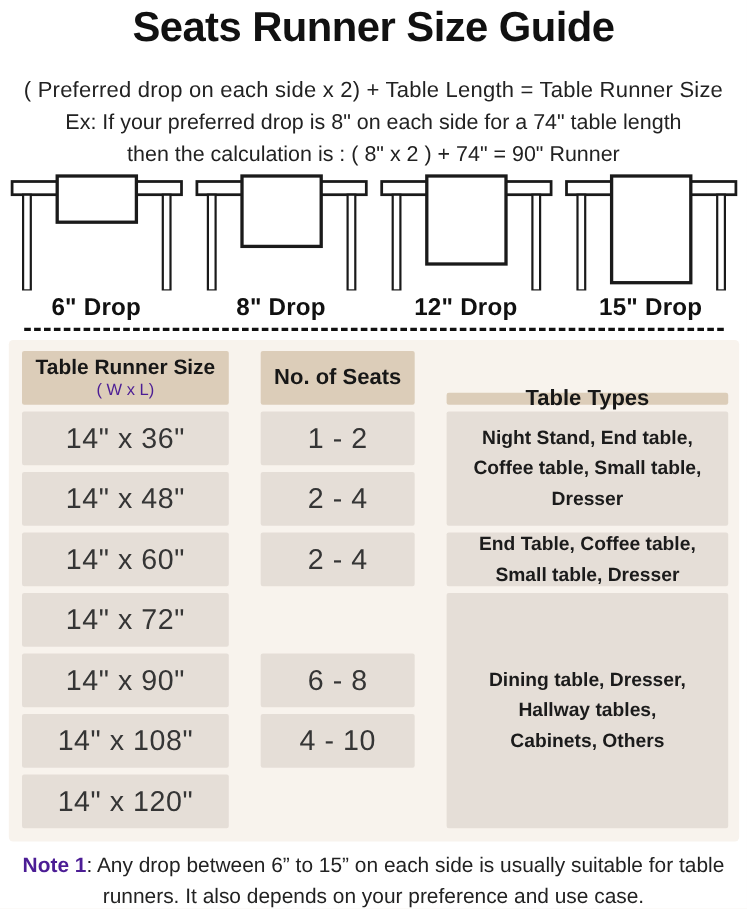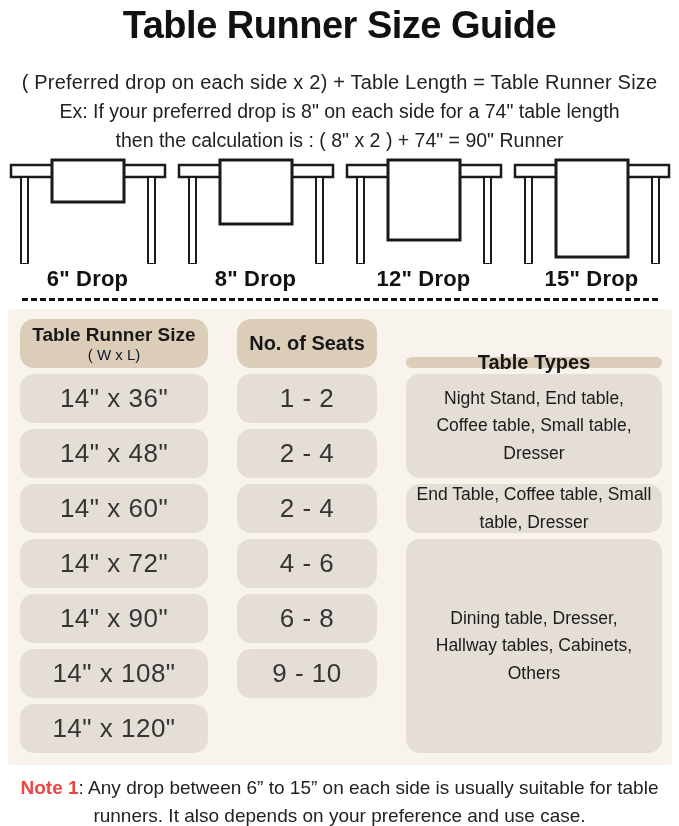--- a/index.html
+++ b/index.html
@@ -47,46 +47,46 @@
     width:664px;margin:8px 0 0 8px;
     background:#f8f3ed;border-radius:4px;
     padding:10px 8px 12px 12px;
     display:grid;
     grid-template-columns:188px 140px 256px;
     column-gap:29px;row-gap:6px;
     grid-auto-rows:49px;
   }
   .cell{
     display:flex;flex-direction:column;align-items:center;justify-content:center;
-    border-radius:14px;text-align:center;
+    border-radius:2px;text-align:center;
   }
   .cell.head{background:#dccdb9;}
   .cell.data{background:#e5ded7;}
   .head-main{font-size:19px;font-weight:700;color:#171717;line-height:1.15;}
-  .head-sub{font-size:15px;font-weight:400;color:#0f172a;line-height:1.15;}
+  .head-sub{font-size:15px;font-weight:400;color:#4c1d95;line-height:1.15;}
   .head-single{font-size:20px;font-weight:700;color:#171717;}
   .size-text,.seats-text{font-size:26px;font-weight:400;color:#353535;letter-spacing:0.5px;}
   .types-text{
-    font-size:17.5px;font-weight:400;color:#1b1b1b;
+    font-size:17.5px;font-weight:700;color:#1b1b1b;
     line-height:1.55;padding:4px 10px;
   }
 
   
   .notes{margin-top:9px;text-align:center;}
   .notes p{margin:0;font-size:19px;color:#222;line-height:1.45;}
-  .notes .note-label{font-weight:700;color:#ef4444;}
+  .notes .note-label{font-weight:700;color:#4c1d95;}
 
   svg{display:block;}
 </style>
 </head>
 <body>
 
 <div class="page">
 
-  <h1 class="title">Table Runner Size Guide</h1>
+  <h1 class="title">Seats Runner Size Guide</h1>
   <p class="formula">( Preferred drop on each side x 2) + Table Length = Table Runner Size</p>
   <p class="example">Ex: If your preferred drop is 8" on each side for a 74" table length</p>
   <p class="example">then the calculation is : ( 8" x 2 ) + 74" = 90" Runner</p>
 
   <div class="illustrations">
     <div class="illus">
       <svg width="160" height="106" viewBox="0 0 160 106">
         <rect x="3" y="7" width="154" height="12" fill="#fff" stroke="#1a1a1a" stroke-width="2.5"></rect>
         <rect x="13" y="19" width="7" height="87" fill="#fff" stroke="#1a1a1a" stroke-width="2"></rect>
         <rect x="140" y="19" width="7" height="87" fill="#fff" stroke="#1a1a1a" stroke-width="2"></rect>
@@ -165,28 +165,25 @@
 
     <div class="cell data" style="grid-column:2;grid-row:2;">
         <span class="seats-text">1 - 2</span>
       </div>
     <div class="cell data" style="grid-column:2;grid-row:3;">
         <span class="seats-text">2 - 4</span>
       </div>
     <div class="cell data" style="grid-column:2;grid-row:4;">
         <span class="seats-text">2 - 4</span>
       </div>
-    <div class="cell data" style="grid-column:2;grid-row:5;">
-        <span class="seats-text">4 - 6</span>
-      </div>
     <div class="cell data" style="grid-column:2;grid-row:6;">
         <span class="seats-text">6 - 8</span>
       </div>
     <div class="cell data" style="grid-column:2;grid-row:7;">
-        <span class="seats-text">9 - 10</span>
+        <span class="seats-text">4 - 10</span>
       </div>
 
     <div class="cell data" style="grid-column:3;grid-row:2 / span 2;">
       <span class="types-text">Night Stand, End table, Coffee table, Small table, Dresser</span>
     </div>
     <div class="cell data" style="grid-column:3;grid-row:4;">
       <span class="types-text">End Table, Coffee table, Small table, Dresser</span>
     </div>
     <div class="cell data" style="grid-column:3;grid-row:5 / span 4;align-items:center;">
       <span class="types-text" style="max-width:200px;">Dining table, Dresser, Hallway tables, Cabinets, Others</span>

